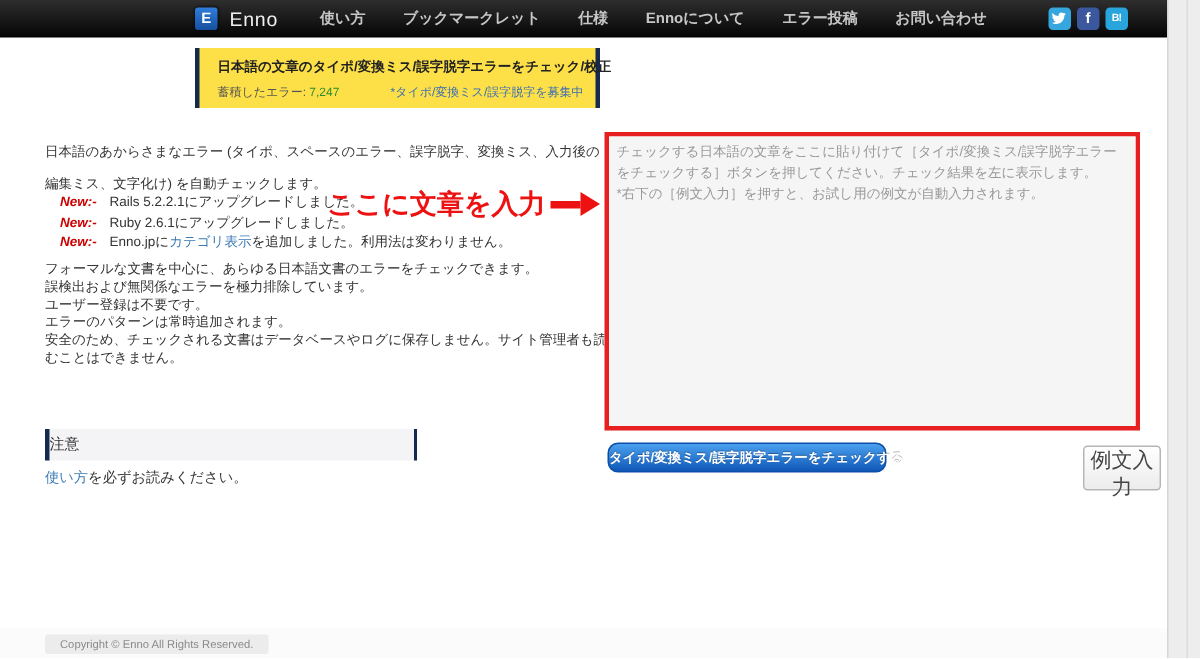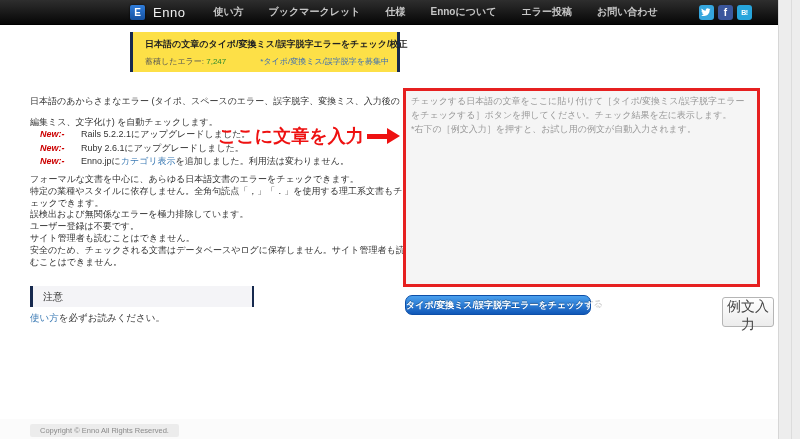--- a/index.html
+++ b/index.html
@@ -37,34 +37,34 @@
     display:flex; flex-direction:column; justify-content:space-between; padding:6px 8px 5px 12px; }
   .title-box h1 { font-size:9px; font-weight:bold; color:#222; text-align:center; white-space:nowrap; }
   .title-sub { display:flex; justify-content:space-between; align-items:baseline; font-size:8px; }
   .acc-label { color:#555;text-align:center; }
   .acc-count { color:#2e8b2e; }
   .recruit { color:#3b6db4; text-decoration:none; cursor:pointer; }
 
   
   .intro { position:absolute; left:30px; top:91px; width:375px; font-size:9px; line-height:21px; color:#333; }
   .news { position:absolute; left:40px; top:128px; font-size:9px; line-height:13.5px; color:#333; }
-  .new-tag { color:#cc0000; font-weight:bold; font-style:italic; margin-right:14px; }
+  .new-tag { color:#cc0000; font-weight:bold; font-style:italic; margin-right:6px; }
   .inline-link { color:#3b7ab4; text-decoration:none; cursor:pointer; }
 
   .annotation { position:absolute; left:218px; top:124px; display:flex; align-items:center; z-index:5; }
   .ann-text { color:#ee1111; font-size:18px; font-weight:bold; white-space:nowrap; }
   .arrow { display:flex; align-items:center; margin-left:3px; }
   .arrow .shaft { width:20px; height:5px; background:#ee1111; }
   .arrow .head { width:0; height:0; border-left:13px solid #ee1111; border-top:8px solid transparent; border-bottom:8px solid transparent; }
 
   .features { position:absolute; left:30px; top:174px; width:375px; font-size:9px; line-height:11.8px; color:#333; }
 
-  .caution-box { position:absolute; left:30px; top:286px; width:224px; height:21px;
+  .caution-box { position:absolute; left:30px; top:286px; width:248px; height:21px;
     background:#f4f4f7; border-left:3px solid #16294e; border-right:2px solid #16294e;
-    font-size:10px; color:#333; line-height:21px; padding-left:10px; }
+    font-size:10px; color:#333; line-height:21px; }
   .caution-note { position:absolute; left:30px; top:312px; font-size:9.5px; color:#333; }
 
   
   .editor { position:absolute; left:403px; top:88px; width:357px; height:199px;
     border:3px solid #e62020; background:#f5f5f5; }
   .editor textarea { width:100%; height:100%; border:none; outline:none; resize:none;
     background:#f5f5f5; font-family:inherit; font-size:9px; line-height:14px; color:#333; padding:3px 5px; }
   .editor textarea::placeholder { color:#999; opacity:1; }
 
   .check-btn { position:absolute; left:405px; top:295px; width:186px; height:20px;
@@ -142,24 +142,23 @@
   <div class="annotation">
     <span class="ann-text">ここに文章を入力</span>
     <span class="arrow">
         <span class="shaft"></span>
         <span class="head"></span>
       </span>
   </div>
 
   <div class="features">
     <div>フォーマルな文書を中心に、あらゆる日本語文書のエラーをチェックできます。</div>
-    <div>特定の業種やスタイルに依存しません。全角句読点「，」「．」を使用する理工系文書もチェックできます。</div>
     <div>誤検出および無関係なエラーを極力排除しています。</div>
     <div>ユーザー登録は不要です。</div>
-    <div>サイト管理者も読むことはできません。</div>
+    <div>エラーのパターンは常時追加されます。</div>
     <div>安全のため、チェックされる文書はデータベースやログに保存しません。サイト管理者も読むことはできません。</div>
   </div>
 
   <div class="caution-box">
     <span>注意</span>
   </div>
   <div class="caution-note">
     <a class="inline-link">使い方</a><span>を必ずお読みください。</span>
   </div>
 

